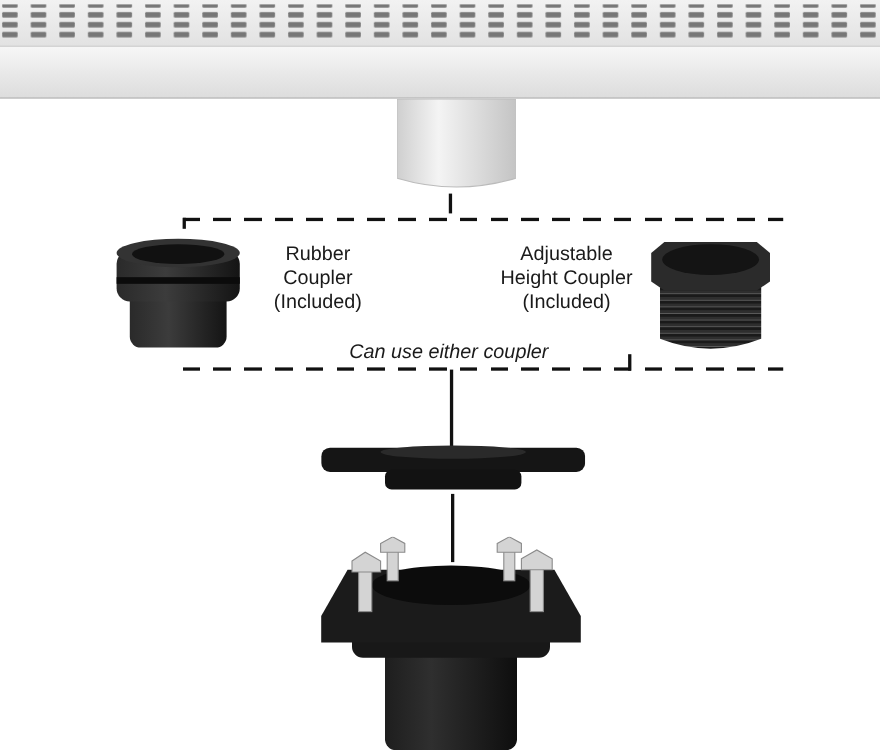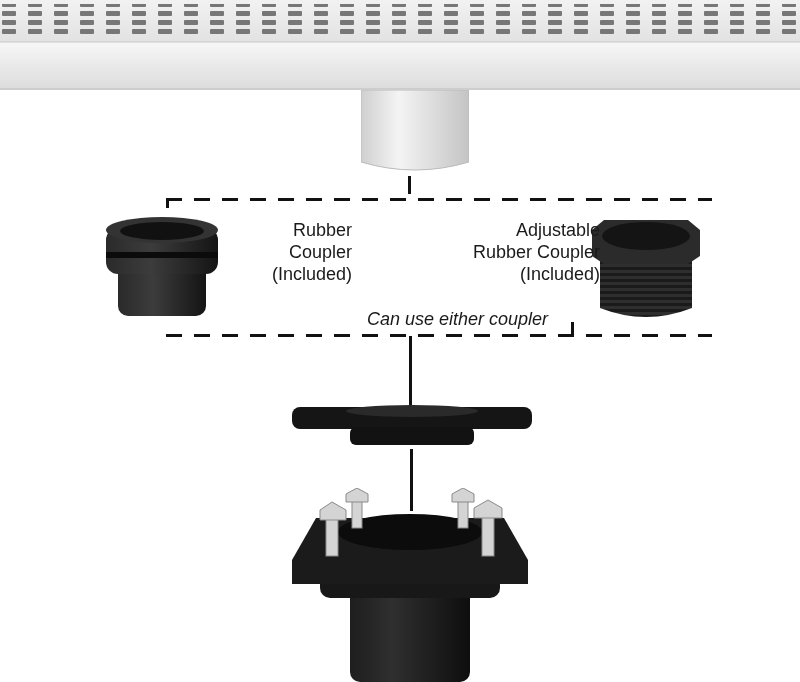--- a/index.html
+++ b/index.html
@@ -1,18 +1,18 @@
 <!DOCTYPE html>
 <html><head>
 <meta charset="utf-8">
 <style>
   html, body { margin:0; padding:0; background:#ffffff; }
   body { width:800px; height:682px; position:relative; overflow:hidden; font-family:"Liberation Sans", sans-serif; }
   .abs { position:absolute; }
-  .label { position:absolute; color:#1a1a1a; font-size:18px; line-height:22px; text-align:right; white-space:pre-line; }
+  .label { position:absolute; color:#1a1a1a; font-size:18px; line-height:22px; text-align:center; white-space:pre-line; }
   .dash-h { position:absolute; height:3px; background:repeating-linear-gradient(90deg,#111 0 16px, transparent 16px 28px); }
   .dash-v { position:absolute; width:3px; background:#111; }
   .line-v { position:absolute; width:3px; background:#111; }
 </style>
 </head>
 <body>
 
 <div class="abs" style="left:0;top:0;width:800px;height:92px;">
   <svg width="800" height="92">
     <defs>
@@ -85,21 +85,21 @@
         <rect x="0" y="0" width="112" height="3" fill="#2e2e2e"></rect>
           <rect x="0" y="3" width="112" height="3" fill="#1a1a1a"></rect>
       </pattern>
     </defs>
     <path d="M10 44 H102 V92 Q56 110 10 92 Z" fill="url(#thread)"></path>
     <polygon points="2,14 14,4 98,4 110,14 110,40 98,48 14,48 2,40" fill="#2b2b2b"></polygon>
     <ellipse cx="56" cy="20" rx="44" ry="14" fill="#141414"></ellipse>
   </svg>
 </div>
 <div class="label" style="left:430px;top:219px;width:170px;">Adjustable
-Rubber Coupler
+Height Coupler
 (Included)</div>
 
 <div class="label" style="left:268px;top:308px;width:280px;font-style:italic;">Can use either coupler</div>
 
 <div class="line-v" style="left:409px;top:336px;height:80px;"></div>
 
 <div class="abs" style="left:292px;top:403px;width:240px;height:46px;">
   <svg width="240" height="46">
     <rect x="0" y="4" width="240" height="22" rx="8" fill="#151515"></rect>
     <ellipse cx="120" cy="8" rx="66" ry="6" fill="#2a2a2a"></ellipse>

